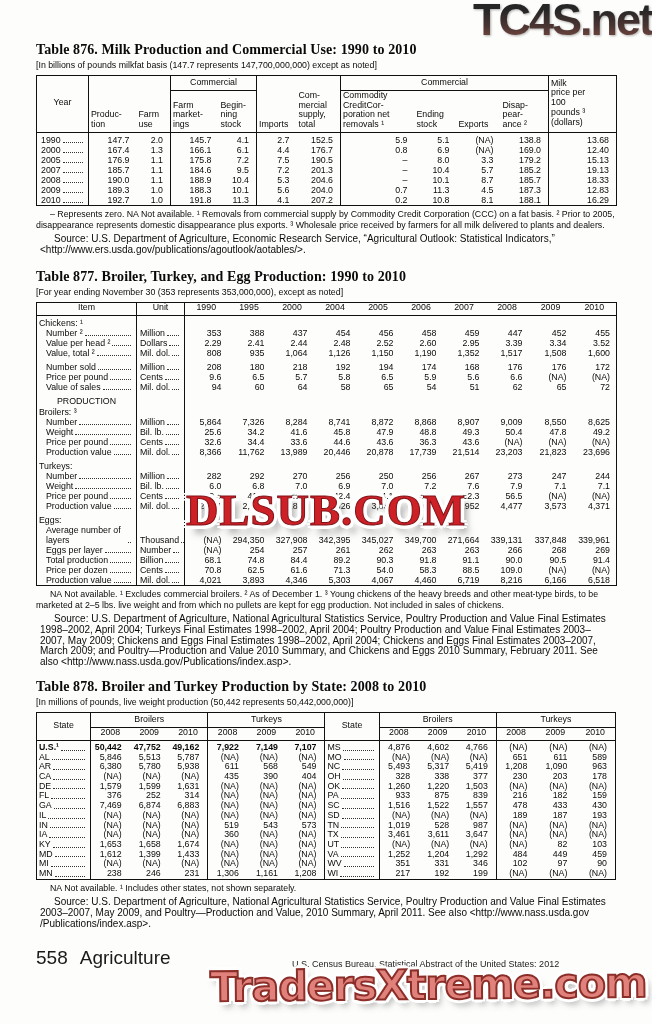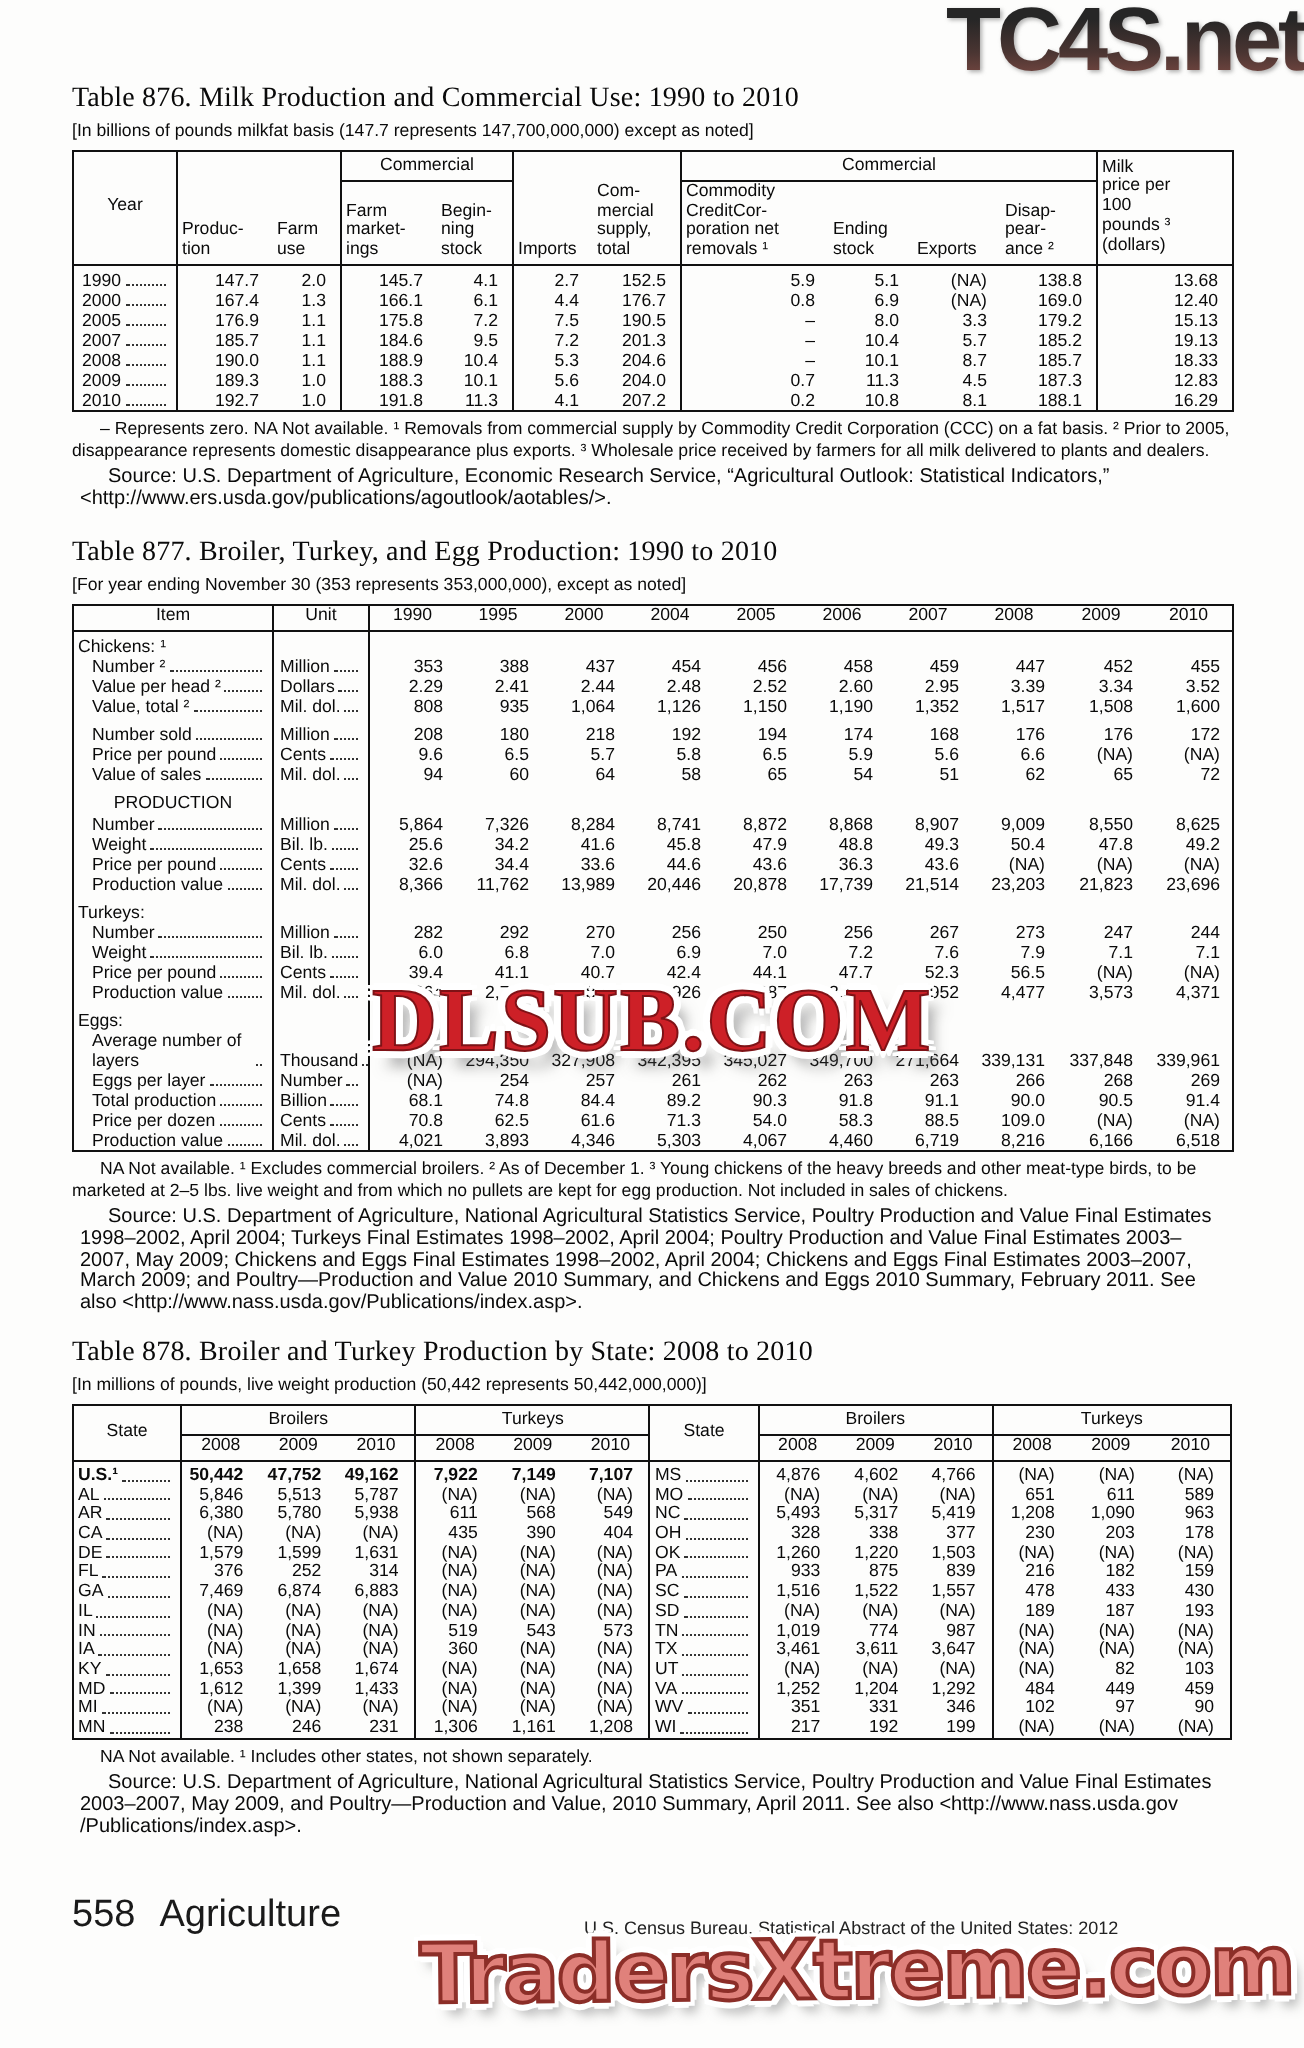--- a/index.html
+++ b/index.html
@@ -5,21 +5,21 @@
   html,body{margin:0;padding:0}
   body{
     width:652px;height:1024px;position:relative;overflow:hidden;
     background:#fdfdfc;color:#0a0a0a;
     font-family:"Liberation Sans",sans-serif;
     -webkit-font-smoothing:antialiased;
   }
   .page{position:absolute;left:36px;top:0;width:580px}
 
   .tbl-title{
-    font-family:"Liberation Serif",serif;font-weight:normal;
+    font-family:"Liberation Serif",serif;font-weight:bold;
     font-size:14px;line-height:16px;margin:0;letter-spacing:.1px;
   }
   .t876-title{margin-top:42px}
   .t877-title{margin-top:14px}
   .t878-title{margin-top:12px}
   .bracket{font-size:8.8px;line-height:11px;margin:2px 0 4px 0}
 
   table{border-collapse:collapse;width:100%;table-layout:fixed;
         border:1px solid #111;border-top-width:1.5px}
   th,td{font-weight:normal;font-size:8.8px;padding:0 2px;overflow:hidden}
@@ -473,20 +473,25 @@
           <td class="num">62</td>
           <td class="num">65</td>
           <td class="num">72</td>
         </tr>
         <tr>
           <td class="secc">PRODUCTION</td>
           <td class="vl"></td>
           <td class="vl" colspan="10"></td>
         </tr>
         <tr>
+          <td class="sec">Broilers: ³</td>
+          <td class="vl"></td>
+          <td class="vl" colspan="10"></td>
+        </tr>
+        <tr>
           <td class="item">
             <div class="lead">
               <span>Number</span>
               <span class="dots"></span>
             </div>
           </td>
           <td class="unit vl">
             <div class="lead">
               <span>Million</span>
               <span class="dots"></span>
@@ -1077,21 +1082,21 @@
           <td class="num vl">519</td>
           <td class="num">543</td>
           <td class="num">573</td>
           <td class="st vl">
             <div class="lead">
               <span>TN</span>
               <span class="dots"></span>
             </div>
           </td>
           <td class="num vl">1,019</td>
-          <td class="num">774</td>
+          <td class="num">528</td>
           <td class="num">987</td>
           <td class="num vl">(NA)</td>
           <td class="num">(NA)</td>
           <td class="num">(NA)</td>
         </tr>
         <tr>
           <td class="st">
             <div class="lead">
               <span>IA</span>
               <span class="dots"></span>

